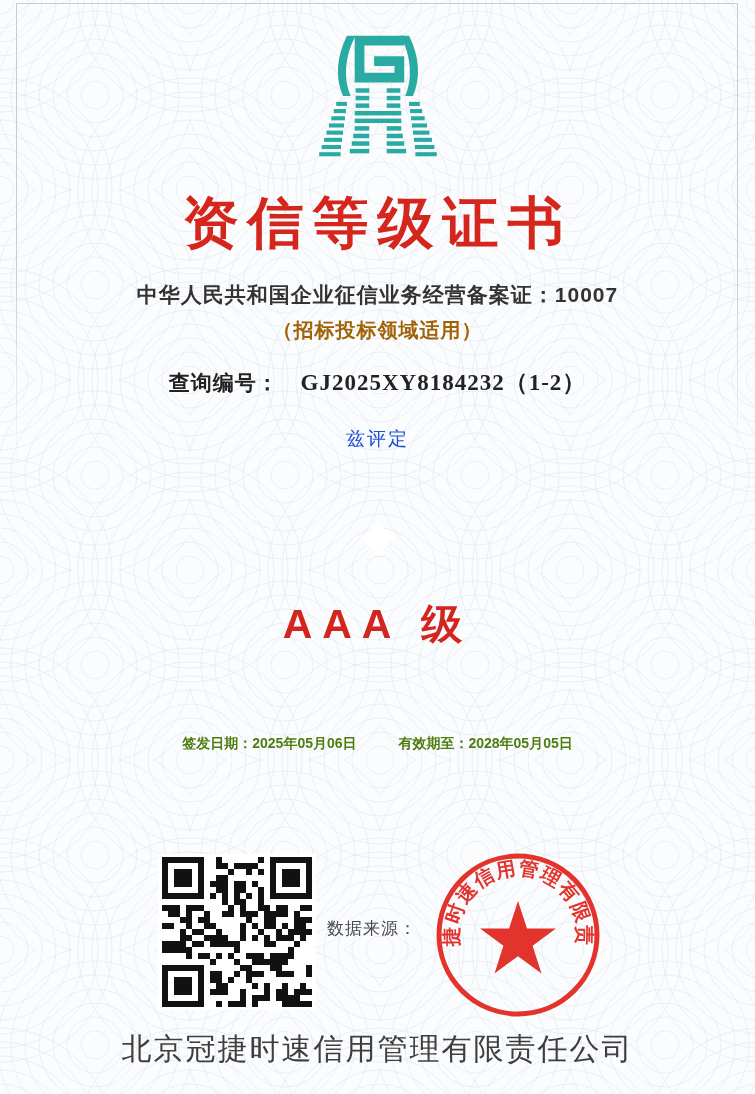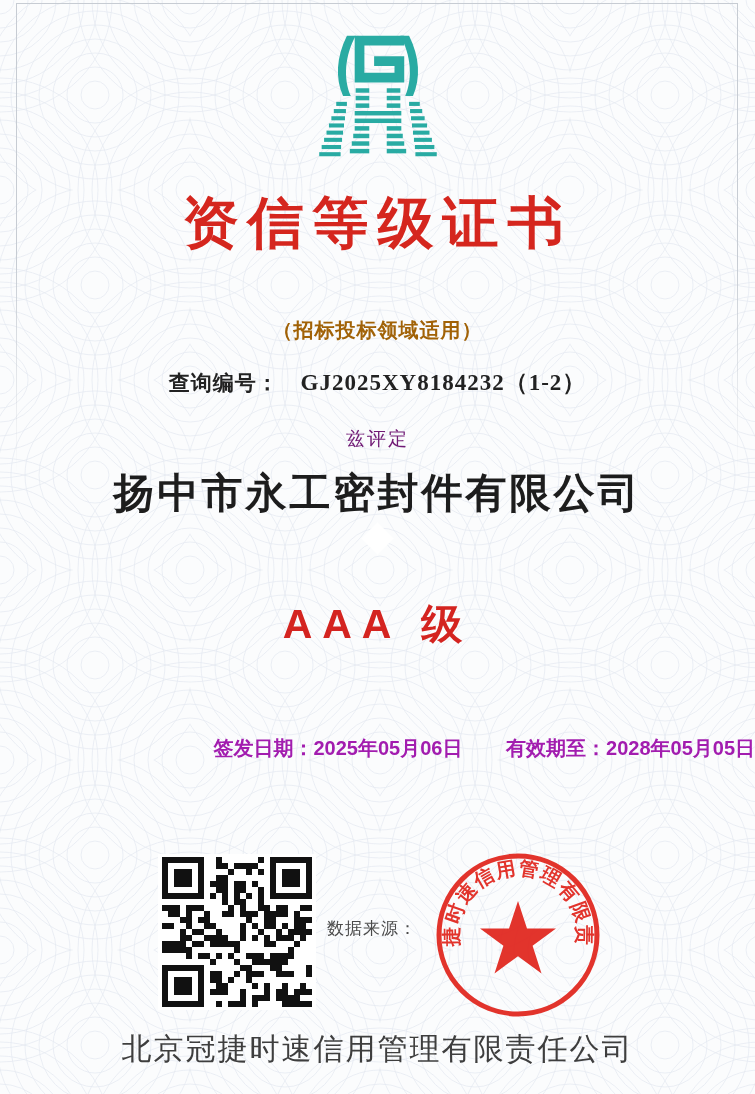--- a/index.html
+++ b/index.html
@@ -13,27 +13,27 @@
     background:linear-gradient(to bottom,#c7ccd3 55%,rgba(199,204,211,0));}
   .abs{position:absolute;left:0;width:755px;text-align:center;}
   .logo-wrap{top:33px;}
   .title{top:186px;font-size:56px;font-weight:900;letter-spacing:9px;color:#d5261e;
     font-family:"Liberation Sans",sans-serif;}
   .reg-line{top:281px;font-size:21px;font-weight:700;color:#333;letter-spacing:1px;}
   .scope-line{top:317px;font-size:20px;font-weight:700;color:#a16207;letter-spacing:1px;}
   .query-row{top:367px;font-size:21px;color:#222;}
   .query-row .q-label{font-weight:700;letter-spacing:1px;}
   .query-row .q-value{font-family:"Liberation Serif",serif;font-weight:700;font-size:23px;letter-spacing:1px;margin-left:16px;}
-  .hereby{top:426px;font-size:19px;color:#701a75;letter-spacing:2px;}
+  .hereby{top:426px;font-size:19px;color:#1d4ed8;letter-spacing:2px;}
   .company{top:466px;font-size:41px;font-weight:600;color:#1d1d1d;letter-spacing:3px;
     font-family:"Liberation Serif",serif;}
   .diamond{position:absolute;left:366px;top:527px;width:23px;height:23px;background:#ffffff;
     transform:rotate(45deg);}
   .rating{top:597px;font-size:41px;font-weight:800;color:#d42420;letter-spacing:10px;}
-  .dates-row{top:735px;font-size:20px;font-weight:700;color:#a21caf;text-align:right;}
+  .dates-row{top:735px;font-size:14px;font-weight:700;color:#4d7c0f;}
   .dates-row .pair{display:inline-block;}
   .dates-row .pair + .pair{margin-left:38px;}
   .addr-row{top:773px;font-size:20px;font-weight:700;color:#222;letter-spacing:0.5px;}
   .qr-box{position:absolute;left:158px;top:854px;width:158px;height:156px;background:#ffffff;
     display:flex;align-items:center;justify-content:center;}
   .data-source{position:absolute;left:327px;top:917px;font-size:17px;color:#4a4a4a;letter-spacing:1px;}
   .seal-wrap{position:absolute;left:426px;top:843px;width:184px;height:184px;opacity:0.93;}
   .issuer{top:1029px;font-size:30px;font-weight:400;color:#3e3e3e;letter-spacing:2px;}
 </style>
 </head>
@@ -139,29 +139,29 @@
           <rect x="17" y="99.6" width="17" height="4.2"></rect>
             <rect x="14.5" y="107" width="18.5" height="4.2"></rect>
           <rect x="12" y="114.4" width="20" height="4.2"></rect>
             <rect x="9.5" y="121.8" width="22" height="4.2"></rect>
         </g>
       </g>
     </svg>
   </div>
 
   <div class="abs title">资信等级证书</div>
+  <div class="abs reg-line">中华人民共和国企业征信业务经营备案证：10007</div>
   <div class="abs scope-line">（招标投标领域适用）</div>
 
   <div class="abs query-row">
     <span class="q-label">查询编号：</span>
     <span class="q-value">GJ2025XY8184232（1-2）</span>
   </div>
 
   <div class="abs hereby">兹评定</div>
-  <div class="abs company">扬中市永工密封件有限公司</div>
   <div class="diamond"></div>
   <div class="abs rating">AAA 级</div>
 
   <div class="abs dates-row">
     <span class="pair">
       <span>签发日期：</span><span>2025年05月06日</span>
     </span>
     <span class="pair">
       <span>有效期至：</span><span>2028年05月05日</span>
     </span>

